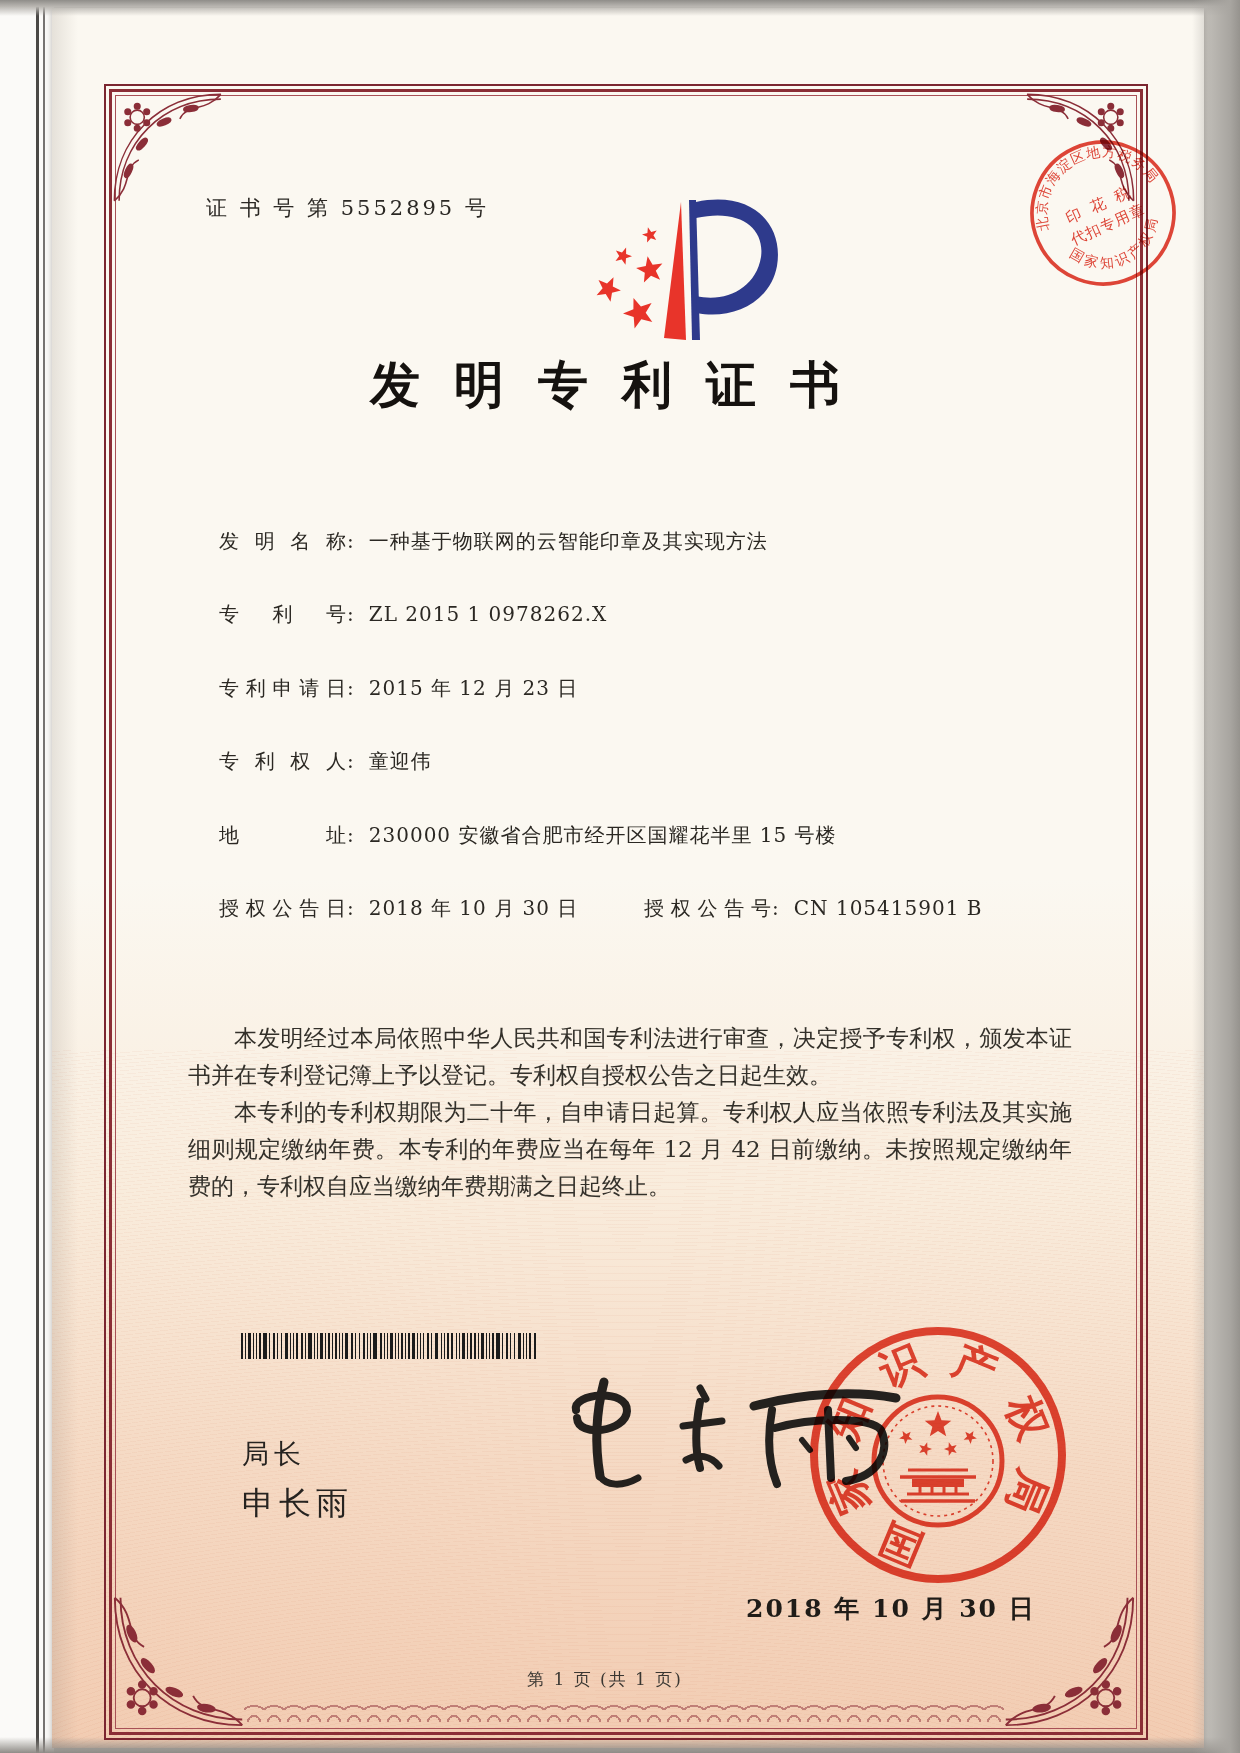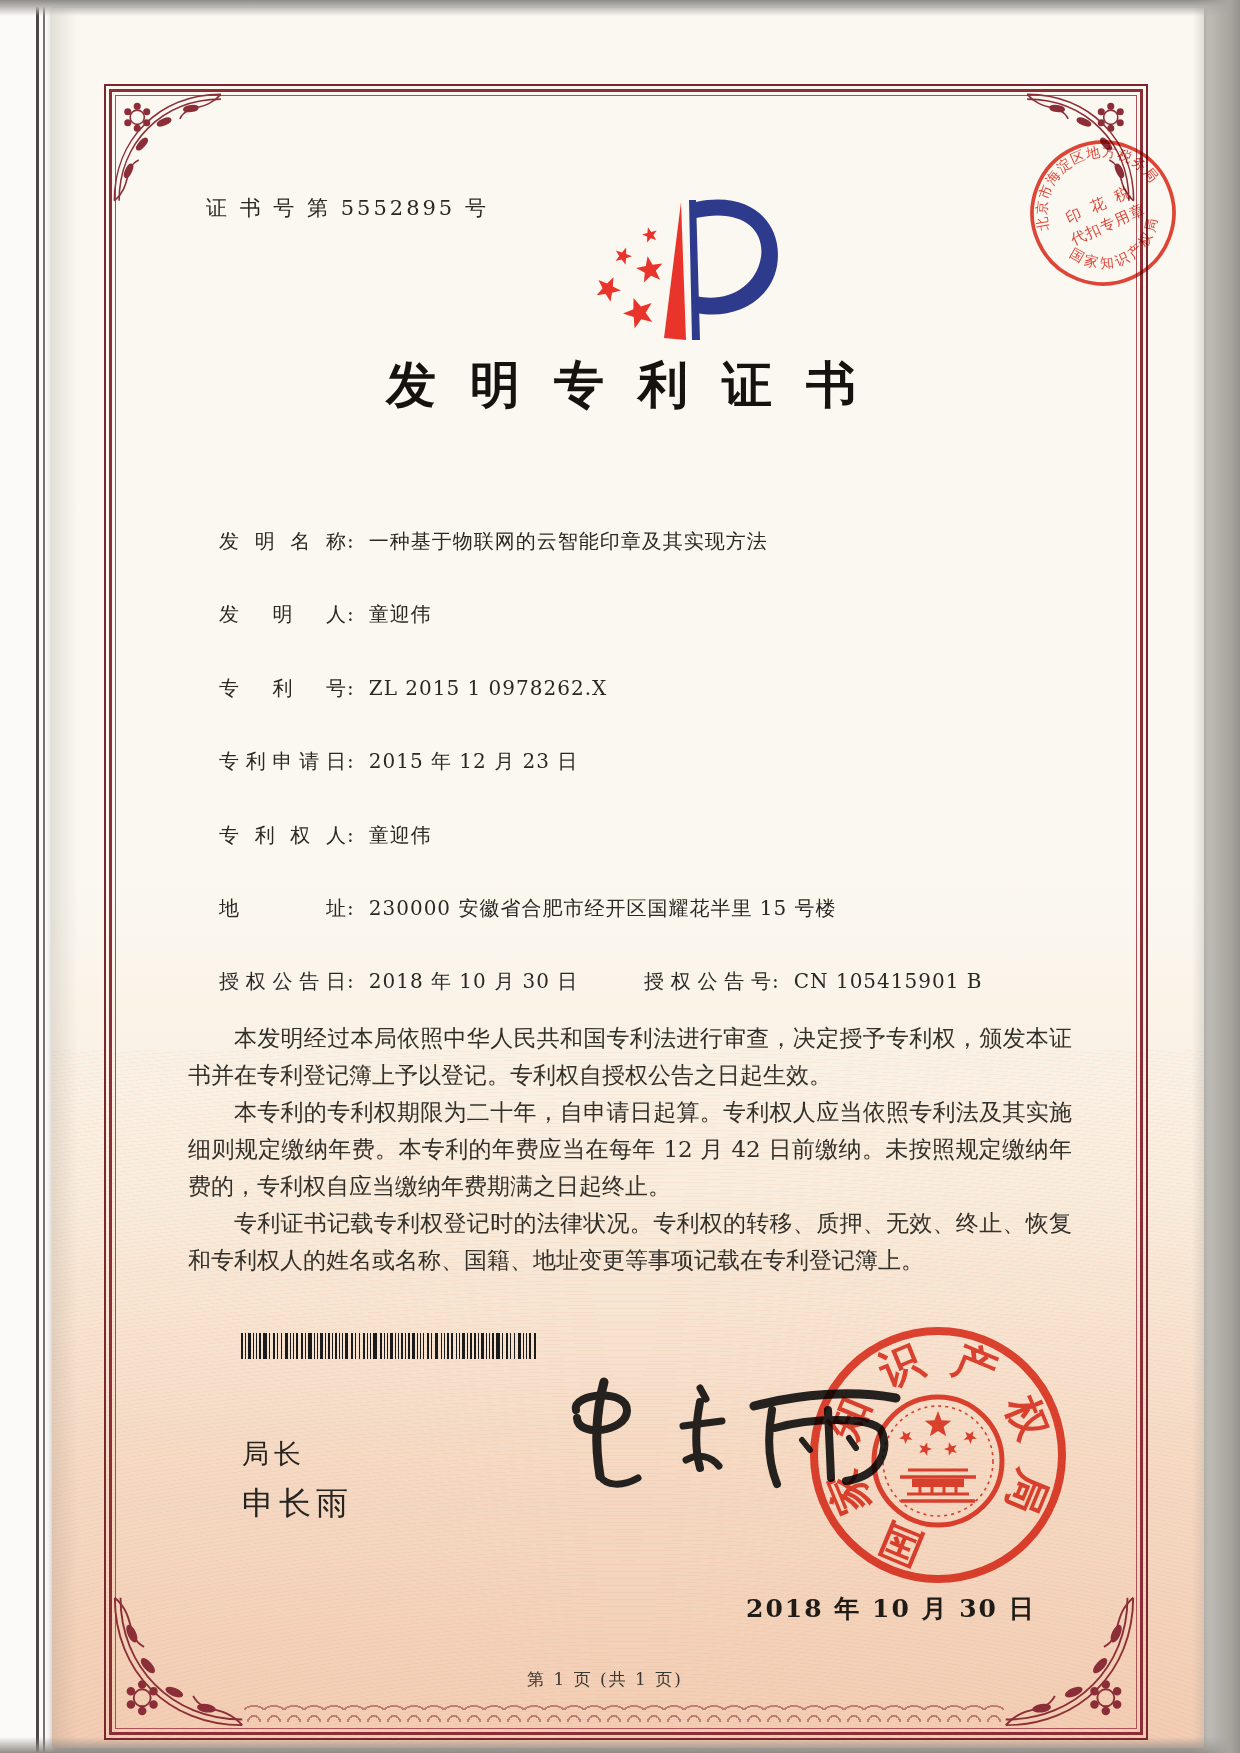--- a/index.html
+++ b/index.html
@@ -43,21 +43,21 @@
   .lace{position:absolute;left:244px;top:1700px;width:760px;height:22px;opacity:.75;
     background:repeating-radial-gradient(circle at 10px 22px,
       rgba(140,45,55,0) 0 5px,rgba(140,45,55,.65) 5px 7px,rgba(140,45,55,0) 7px 10px);
     background-size:20px 22px;}
 
   
   .cert-no{position:absolute;left:206px;top:194px;font-size:21px;letter-spacing:3px;color:#2b2824;}
   .logo{position:absolute;left:590px;top:190px;}
   .tax-stamp{position:absolute;left:1026px;top:136px;mix-blend-mode:multiply;opacity:.93;}
   .title{position:absolute;left:0;top:352px;width:1210px;text-align:center;
-    font-size:50px;font-weight:600;letter-spacing:34px;color:#15120f;white-space:nowrap;text-indent:34px;padding-left:16px;}
+    font-size:50px;font-weight:600;letter-spacing:34px;color:#15120f;white-space:nowrap;text-indent:34px;}
 
   
   .fields{position:absolute;left:208px;top:528px;font-size:20px;color:#2a2athin;margin-left:11px;}
   .frow{height:73.4px;position:relative;white-space:nowrap;color:#2b2823;}
   .flabel{display:inline-block;width:127px;text-align:justify;text-align-last:justify;}
   .fcolon{display:inline-block;margin-left:1px;}
   .fvalue{margin-left:15px;letter-spacing:1px;}
   .pair2{position:absolute;left:425px;top:0;}
 
   
@@ -169,32 +169,30 @@
     </text>
     <text x="75" y="71" text-anchor="middle" font-size="15" letter-spacing="3">印 花 税</text>
     <text x="75" y="92" text-anchor="middle" font-size="14.5" letter-spacing="1">代扣专用章</text>
   </g>
 </svg>
 
 <div class="title">发明专利证书</div>
 
 <div class="fields" id="fields">
     <div class="frow"><span class="flabel">发明名称</span><span class="fcolon">:</span><span class="fvalue">一种基于物联网的云智能印章及其实现方法</span></div>
-    <div class="frow"><span class="flabel">发明人</span><span class="fcolon">:</span><span class="fvalue">童迎伟</span></div>
     <div class="frow"><span class="flabel">专利号</span><span class="fcolon">:</span><span class="fvalue">ZL 2015 1 0978262.X</span></div>
     <div class="frow"><span class="flabel">专利申请日</span><span class="fcolon">:</span><span class="fvalue">2015 年 12 月 23 日</span></div>
     <div class="frow"><span class="flabel">专利权人</span><span class="fcolon">:</span><span class="fvalue">童迎伟</span></div>
     <div class="frow"><span class="flabel">地址</span><span class="fcolon">:</span><span class="fvalue">230000 安徽省合肥市经开区国耀花半里 15 号楼</span></div>
     <div class="frow"><span class="flabel">授权公告日</span><span class="fcolon">:</span><span class="fvalue">2018 年 10 月 30 日</span><span class="pair2"><span class="flabel">授权公告号</span><span class="fcolon">:</span><span class="fvalue">CN 105415901 B</span></span></div>
   </div>
 
 <div class="bodytext" id="bodytext">
     <p>本发明经过本局依照中华人民共和国专利法进行审查，决定授予专利权，颁发本证书并在专利登记簿上予以登记。专利权自授权公告之日起生效。</p>
     <p>本专利的专利权期限为二十年，自申请日起算。专利权人应当依照专利法及其实施细则规定缴纳年费。本专利的年费应当在每年 12 月 42 日前缴纳。未按照规定缴纳年费的，专利权自应当缴纳年费期满之日起终止。</p>
-    <p>专利证书记载专利权登记时的法律状况。专利权的转移、质押、无效、终止、恢复和专利权人的姓名或名称、国籍、地址变更等事项记载在专利登记簿上。</p>
   </div>
 
 <svg class="barcode" id="barcode" width="302" height="30" viewBox="0 0 302 30">
     <rect x="1" y="1" width="2" height="26" fill="#1b1b1b"></rect>
     <rect x="5" y="1" width="1" height="26" fill="#1b1b1b"></rect>
     <rect x="8" y="1" width="3" height="26" fill="#1b1b1b"></rect>
     <rect x="13" y="1" width="1" height="26" fill="#1b1b1b"></rect>
     <rect x="16" y="1" width="1" height="26" fill="#1b1b1b"></rect>
     <rect x="19" y="1" width="2" height="26" fill="#1b1b1b"></rect>
     <rect x="23" y="1" width="4" height="26" fill="#1b1b1b"></rect>

